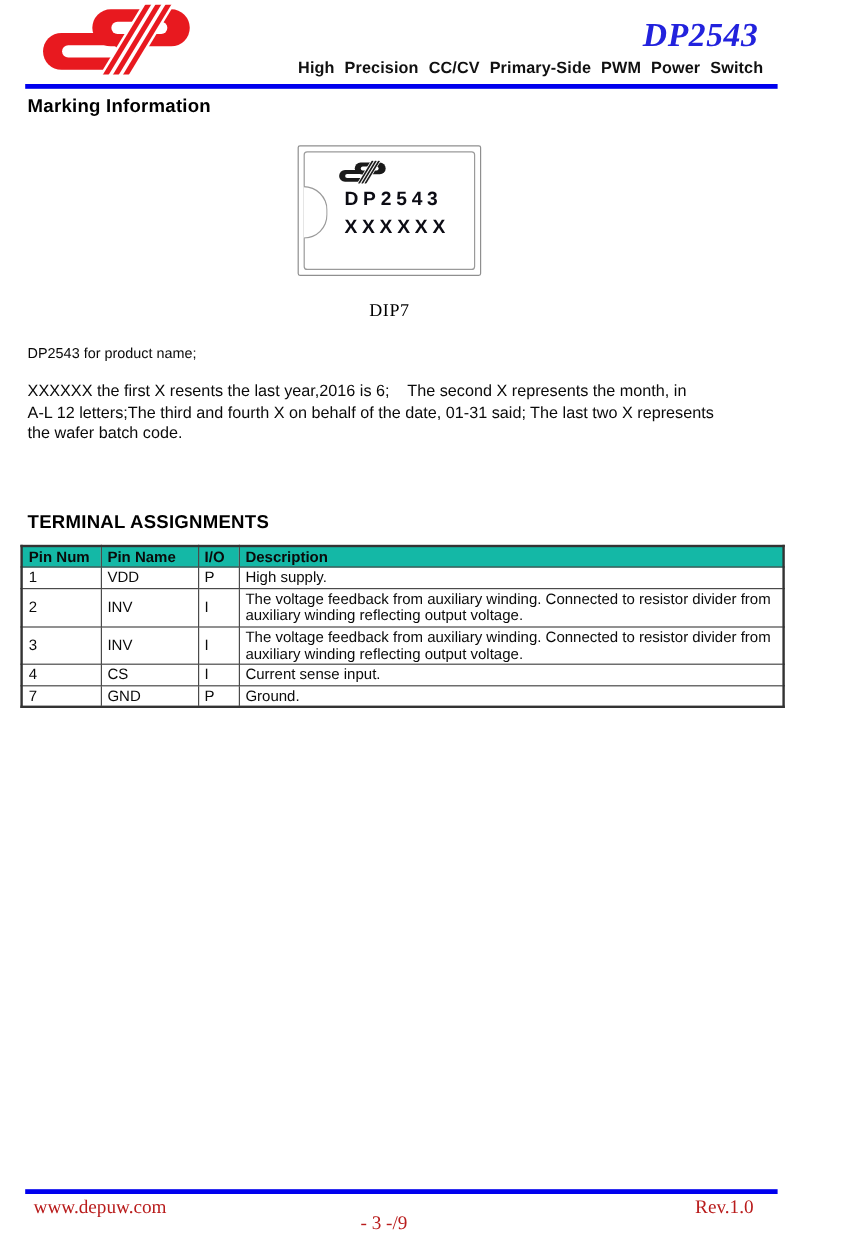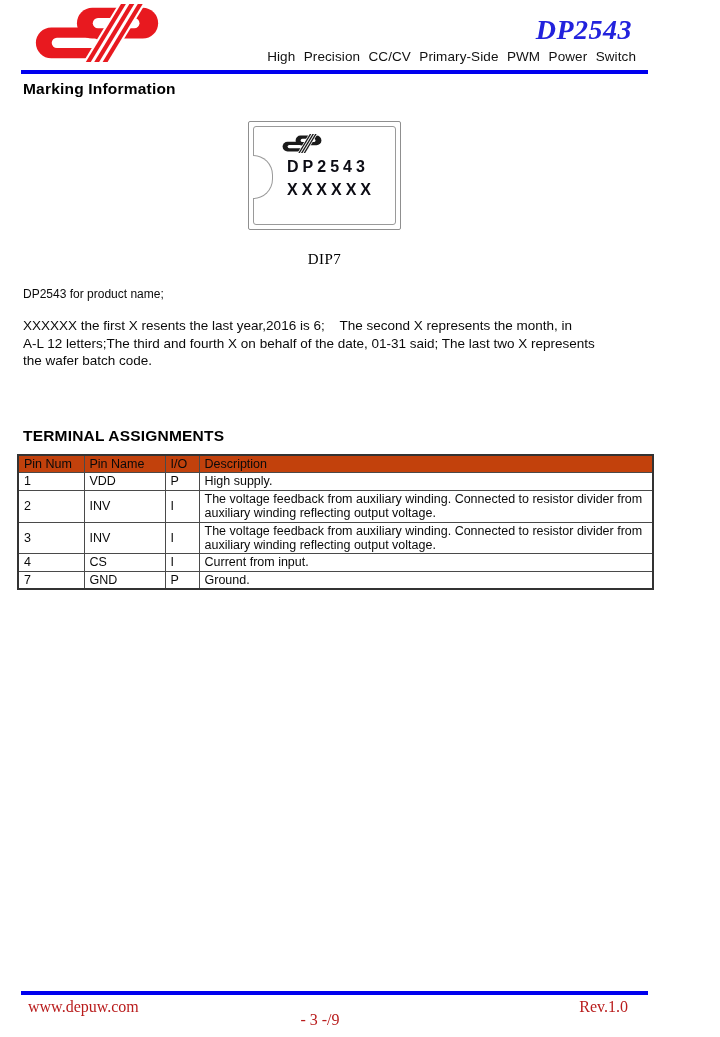--- a/index.html
+++ b/index.html
@@ -16,21 +16,21 @@
   
   .brand-logo { position: absolute; left: 34px; top: 4px; width: 126px; height: 58px; }
   .doc-title {
     position: absolute; top: 14px; right: 88px;
     font-family: "Liberation Serif", serif;
     font-style: italic; font-weight: bold;
     font-size: 28px; color: #2222DD; letter-spacing: 0.5px;
   }
   .doc-subtitle {
     position: absolute; top: 49px; right: 84px;
-    font-weight: normal; font-size: 13.5px;
+    font-weight: bold; font-size: 13.5px;
     word-spacing: 4.5px; letter-spacing: 0.1px; color: #111;
   }
   .rule-top { position: absolute; left: 21px; top: 70px; width: 627px; height: 4px; background: #0000EE; }
 
   .section-heading {
     position: absolute; left: 23px;
     font-weight: bold; font-size: 15.5px; letter-spacing: 0.2px; color: #000;
   }
   .marking-heading { top: 80px; }
   .terminal-heading { top: 427px; }
@@ -79,21 +79,21 @@
     font-size: 12.5px; line-height: 1.15;
     border: 2px solid #333;
   }
   .pin-table th, .pin-table td {
     border: 1px solid #4a4a4a;
     padding: 1px 5px;
     text-align: left;
     vertical-align: middle;
     color: #0a0a0a;
   }
-  .pin-table th { background: #c2410c; font-weight: normal; height: 17px; }
+  .pin-table th { background: #14b8a6; font-weight: bold; height: 17px; }
   .pin-table td { height: 15px; }
   .col-num  { width: 66px; }
   .col-name { width: 81px; }
   .col-io   { width: 34px; }
 
   
   .rule-bottom { position: absolute; left: 21px; top: 991px; width: 627px; height: 4px; background: #0000EE; }
   .footer-text {
     position: absolute; top: 998px;
     font-family: "Liberation Serif", serif; font-size: 16px; color: #b91c1c;
@@ -192,21 +192,21 @@
     <tr>
       <td>3</td>
       <td>INV</td>
       <td>I</td>
       <td>The voltage feedback from auxiliary winding. Connected to resistor divider from auxiliary winding reflecting output voltage.</td>
     </tr>
     <tr>
       <td>4</td>
       <td>CS</td>
       <td>I</td>
-      <td>Current from input.</td>
+      <td>Current sense input.</td>
     </tr>
     <tr>
       <td>7</td>
       <td>GND</td>
       <td>P</td>
       <td>Ground.</td>
     </tr>
   </tbody>
 </table>
 

